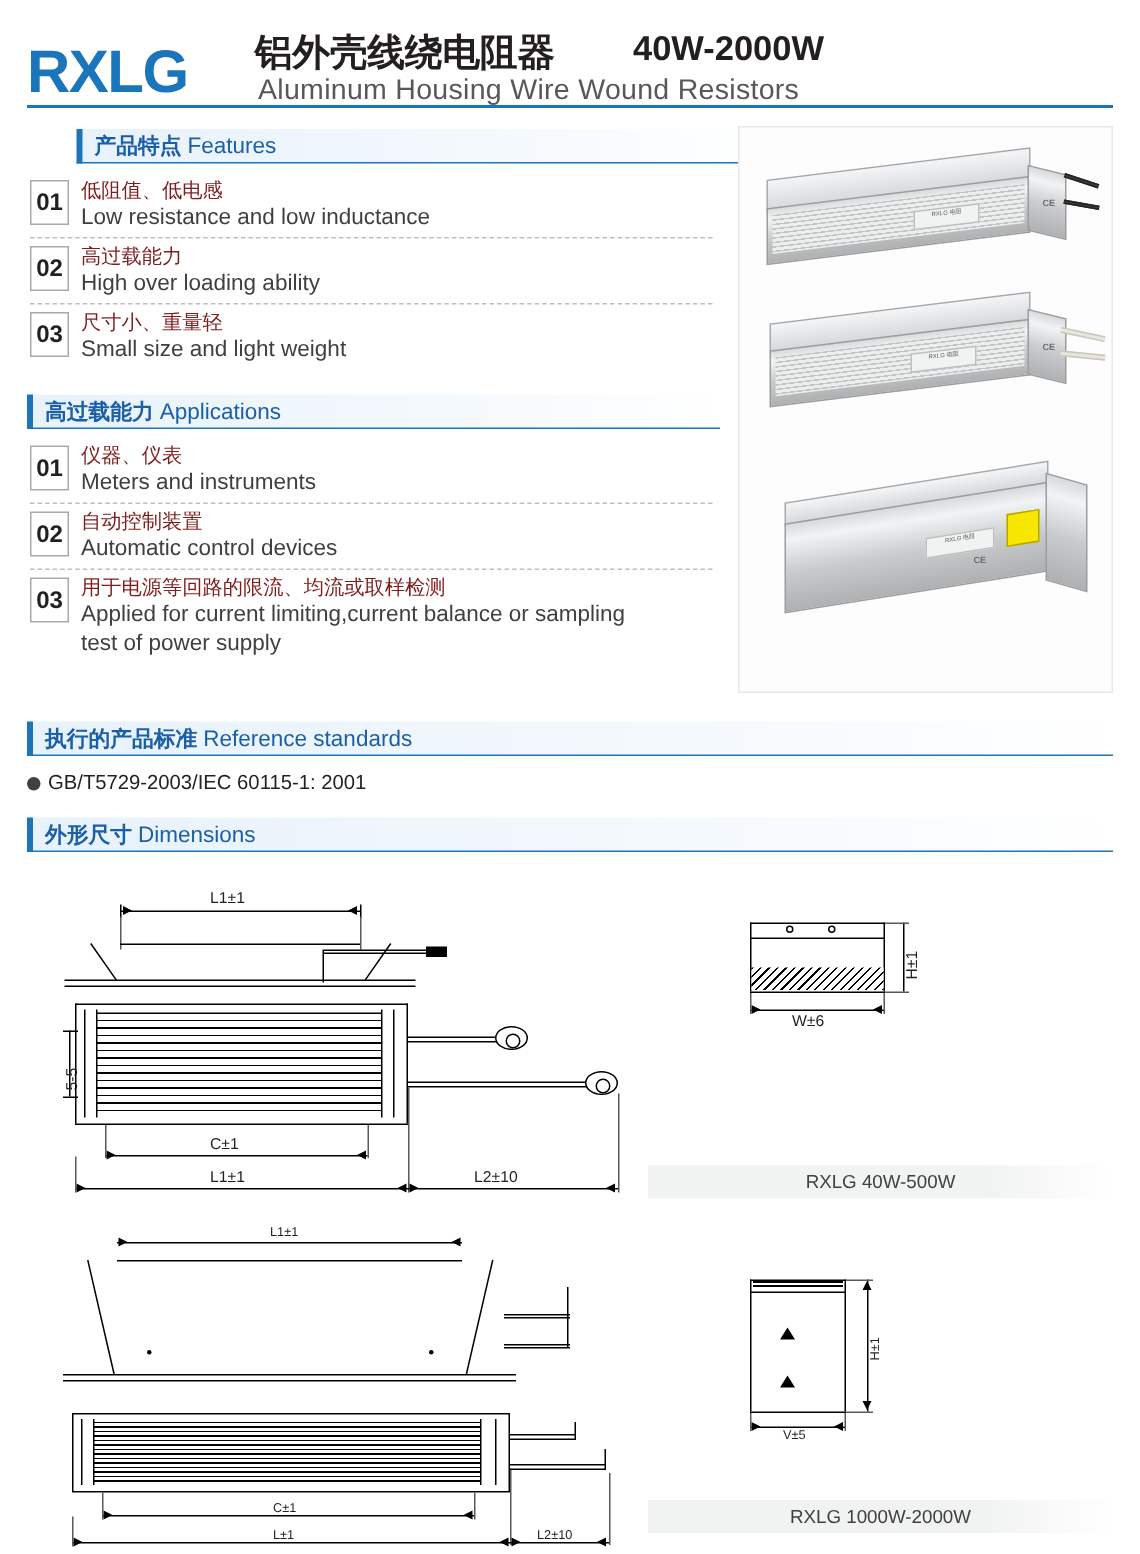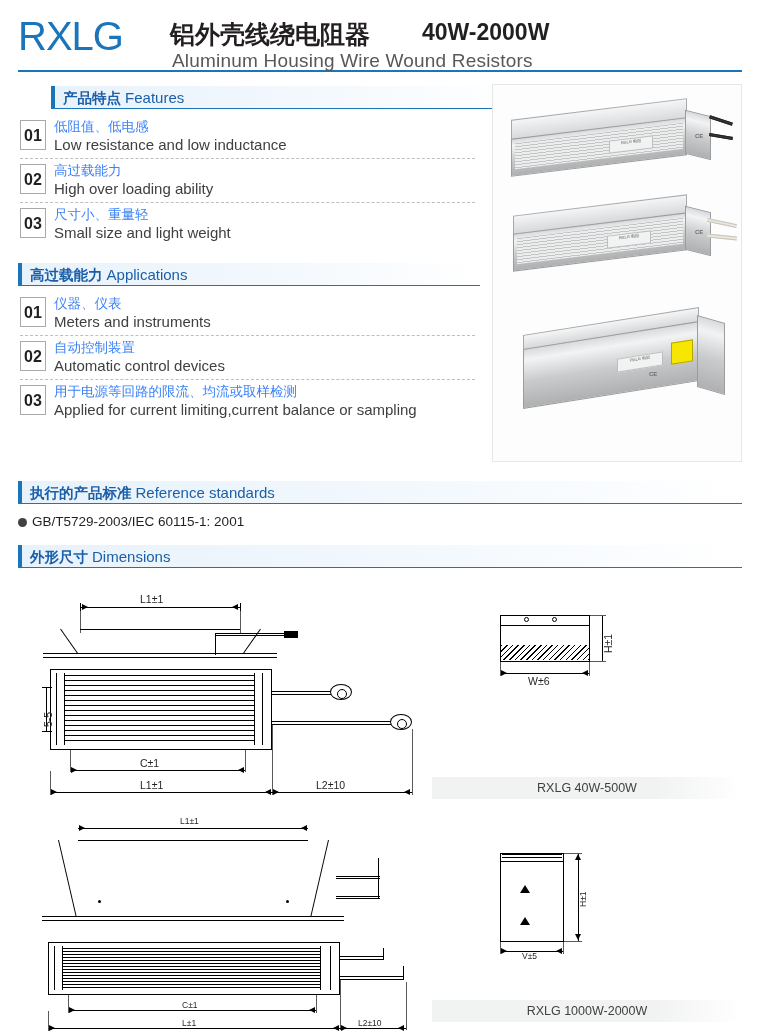--- a/index.html
+++ b/index.html
@@ -15,22 +15,22 @@
     overflow: hidden;
   }
 
   
   .header {
     position: absolute;
     left: 18px; top: 14px; width: 724px; height: 58px;
     border-bottom: 2px solid #1b75bb;
   }
   .brand {
-    position: absolute; left: 0; top: 0;
-    font-size: 40px; font-weight: normal; letter-spacing: -1px;
+    position: absolute; left: 0; top: 12px;
+    font-size: 40px; font-weight: bold; letter-spacing: -1px;
     color: #1b75bb;
     font-family: "Liberation Sans", sans-serif;
   }
   .title-cn {
     position: absolute; left: 152px; top: 4px;
     font-size: 25px; font-weight: bold; color: #231f20;
     letter-spacing: 0px;
   }
   .title-range {
     position: absolute; left: 404px; top: 5px;
@@ -61,21 +61,21 @@
   .num-item { position: absolute; }
   .num-box {
     position: absolute; left: 0; top: 0;
     width: 26px; height: 30px;
     border: 1px solid #a7a9ac;
     font-size: 16px; font-weight: bold; color: #231f20;
     text-align: center; line-height: 29px;
     background: #fff;
   }
   .num-text { position: absolute; left: 34px; top: -2px; }
-  .cn { font-size: 13.5px; color: #3b82f6; line-height: 17px; white-space: nowrap; }
+  .cn { font-size: 13.5px; color: #7f1d1d; line-height: 17px; white-space: nowrap; }
   .en { font-size: 15px; color: #404041; line-height: 19px; white-space: nowrap; }
   .dashed {
     position: absolute;
     border-top: 1px dashed #bcbec0;
     height: 0;
   }
 
   
   .photo-panel {
     position: absolute; left: 492px; top: 84px;
@@ -249,20 +249,21 @@
     <div class="en">Automatic control devices</div>
   </div>
 </div>
 <div class="dashed" style="left:20px; top:379px; width:455px;"></div>
 
 <div class="num-item" style="left:20px; top:385px; width:455px;">
   <div class="num-box">03</div>
   <div class="num-text">
     <div class="cn">用于电源等回路的限流、均流或取样检测</div>
     <div class="en">Applied for current limiting,current balance or sampling</div>
+    <div class="en">test of power supply</div>
   </div>
 </div>
 
 <div class="photo-panel">
 
   <div class="photo-cell" style="left:6px; top:8px; width:238px; height:112px;">
     <div class="res-top" style="left:12px; top:16px; width:176px; height:22px; transform:skewY(-7deg);"></div>
     <div class="res-body" style="left:12px; top:35px; width:176px; height:38px; transform:skewY(-7deg);"></div>
     <div class="res-fins" style="left:16px; top:40px; width:168px; height:26px; transform:skewY(-7deg);"></div>
     <div class="res-body" style="left:186px; top:20px; width:26px; height:44px; transform:skewY(14deg);"></div>

